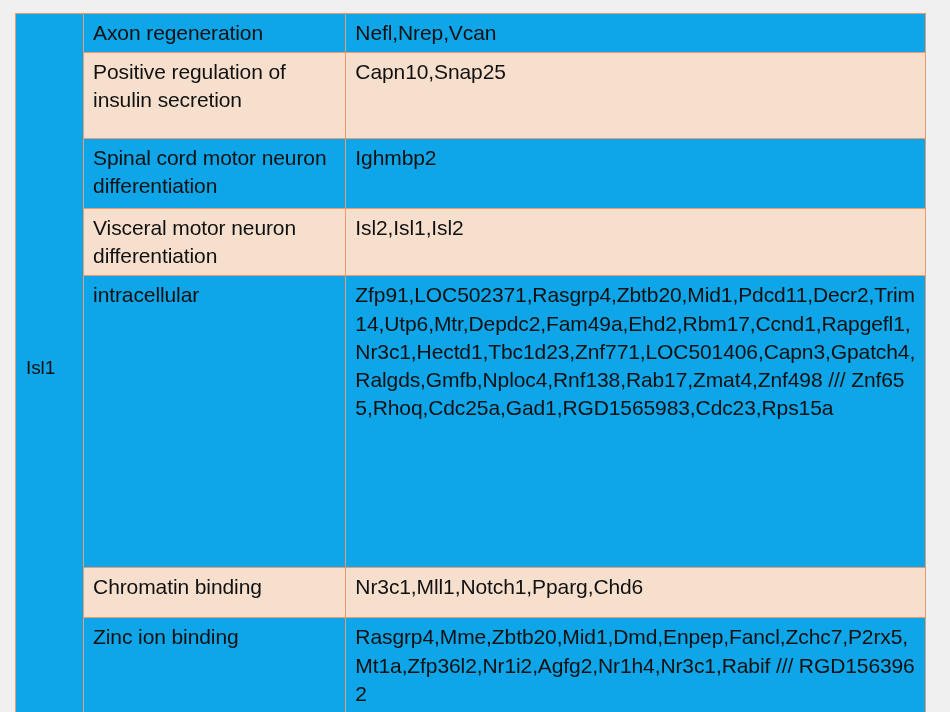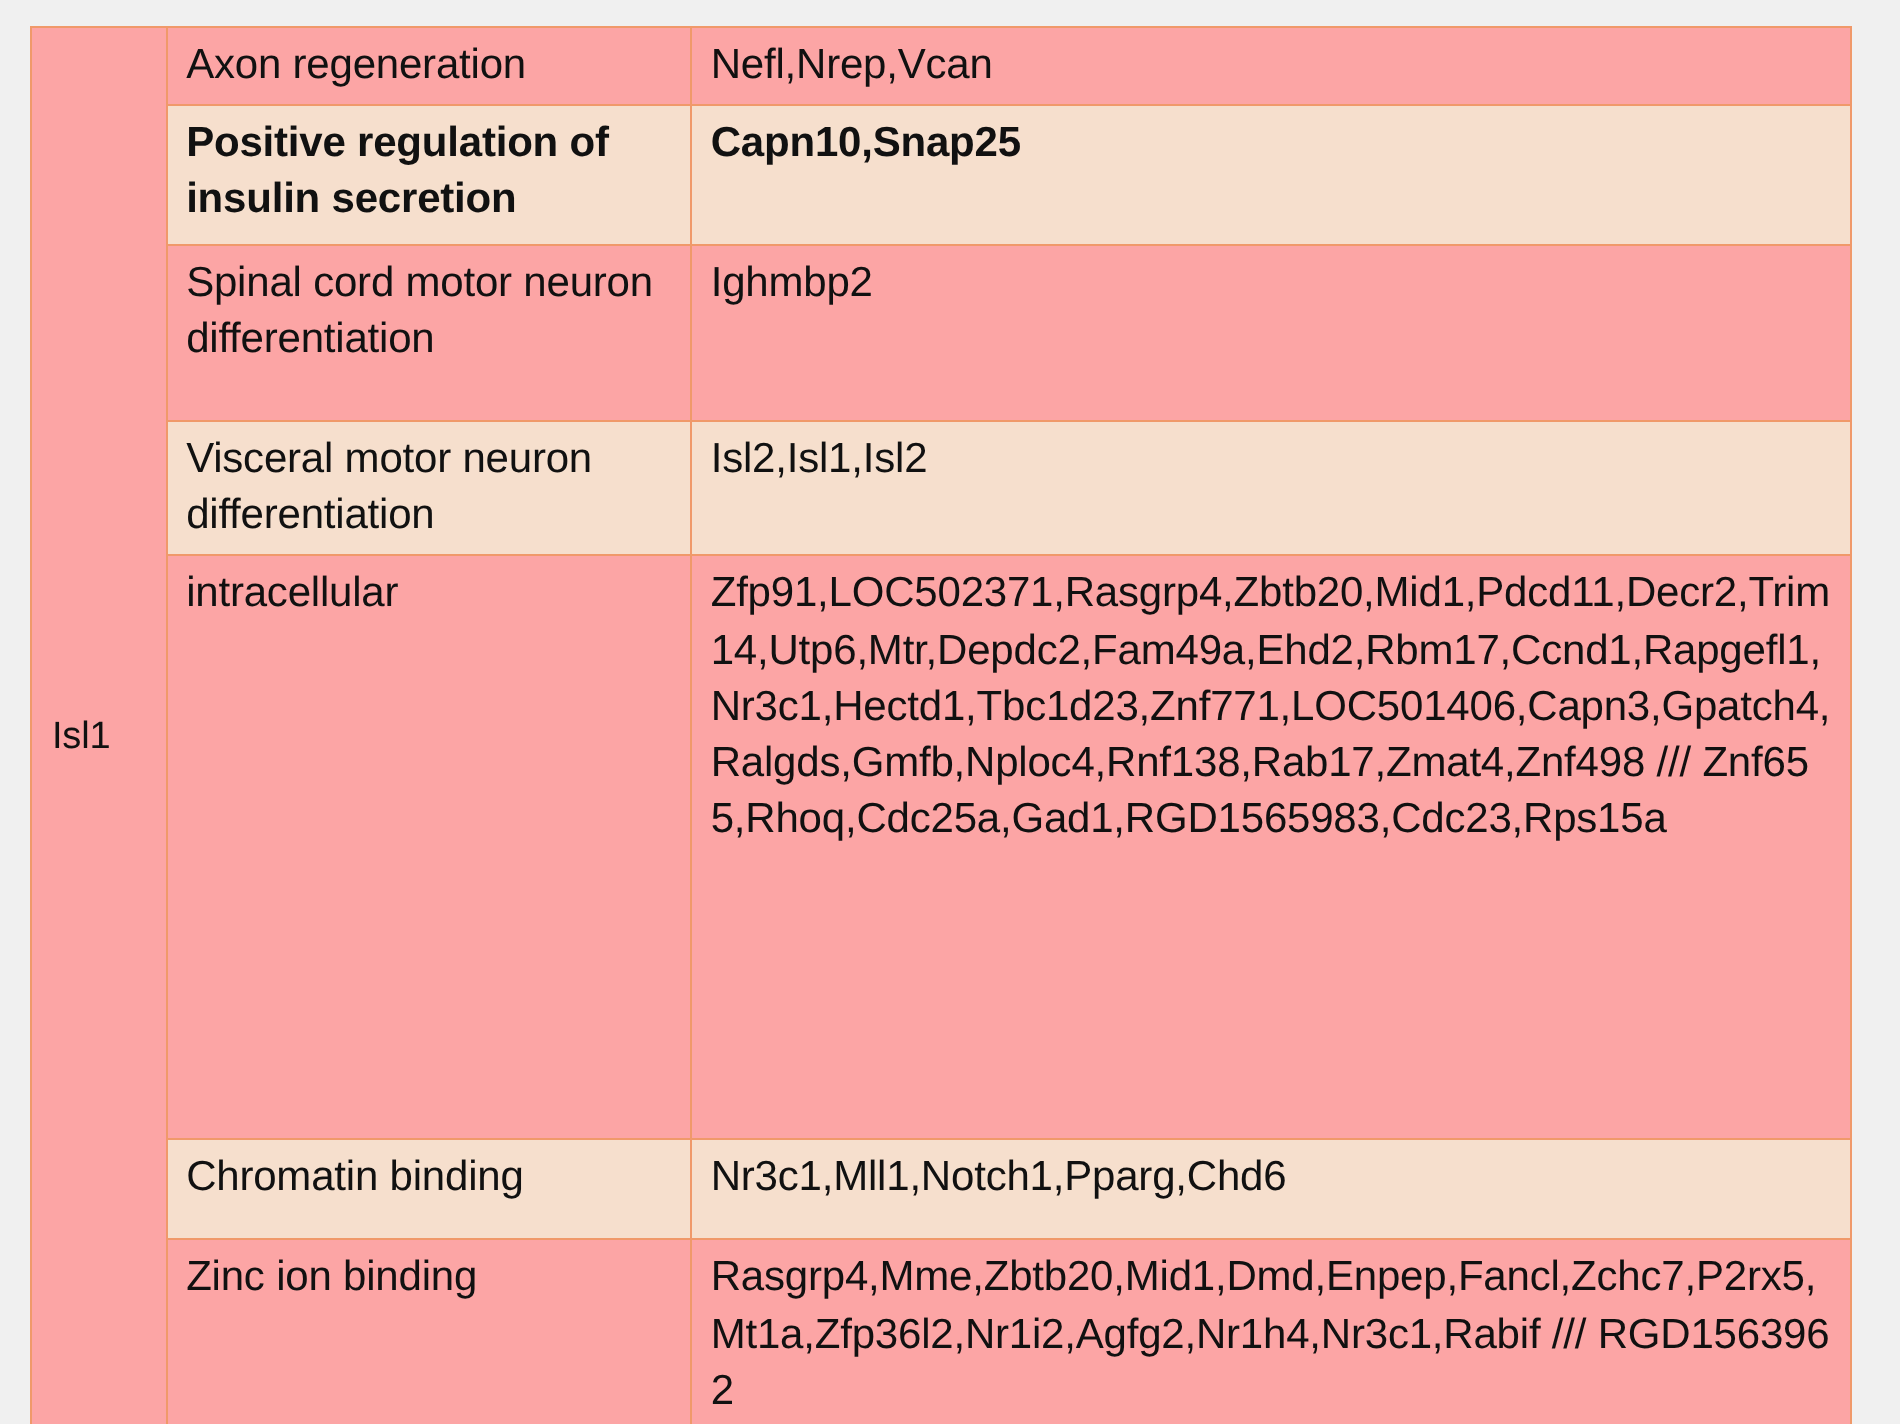--- a/index.html
+++ b/index.html
@@ -49,34 +49,34 @@
   .col-genes      { width: 579px; }
 
   td.gene-label-cell {
     background: #F0F0F0;
     vertical-align: middle;
     text-align: left;
     padding-left: 10px;
     font-size: 19px;
   }
 
-  tr.row-white td { background: #fca5a5; margin-top: 12px; }
+  tr.row-white td { background: #0ea5e9; margin-top: 12px; }
   tr.row-peach td { background: #F6DFCD; }
 
   td.term-cell, td.genes-cell {
     word-wrap: break-word;
     overflow-wrap: break-word;
     word-break: break-all;
   }
 
   td.term-cell { word-break: normal; }
 
   .r1 { height: 38px; }
-  .r2 { height: 70px; font-weight: bold; }
-  .r3 { height: 88px; }
+  .r2 { height: 86px; }
+  .r3 { height: 70px; }
   .r4 { height: 64px; }
   .r5 { height: 292px; }
   .r6 { height: 50px; }
   .r7 { height: 104px; }
 </style>
 </head>
 <body>
 
 <div class="sheet">
 

